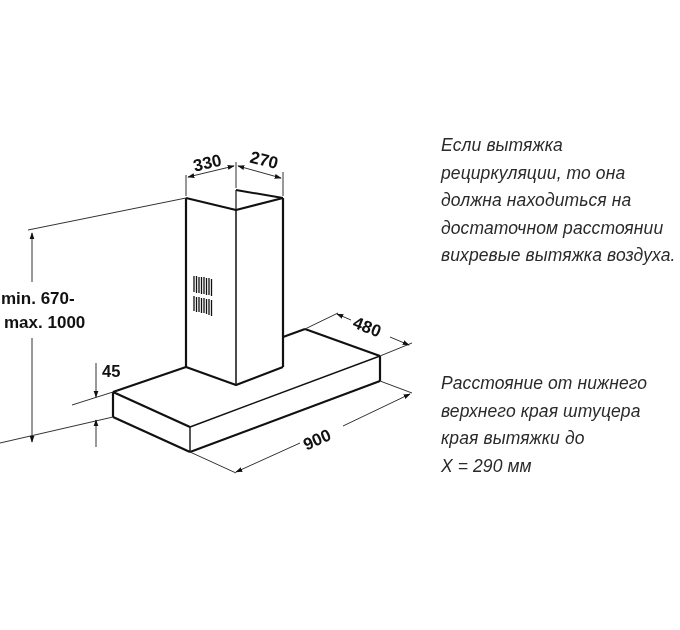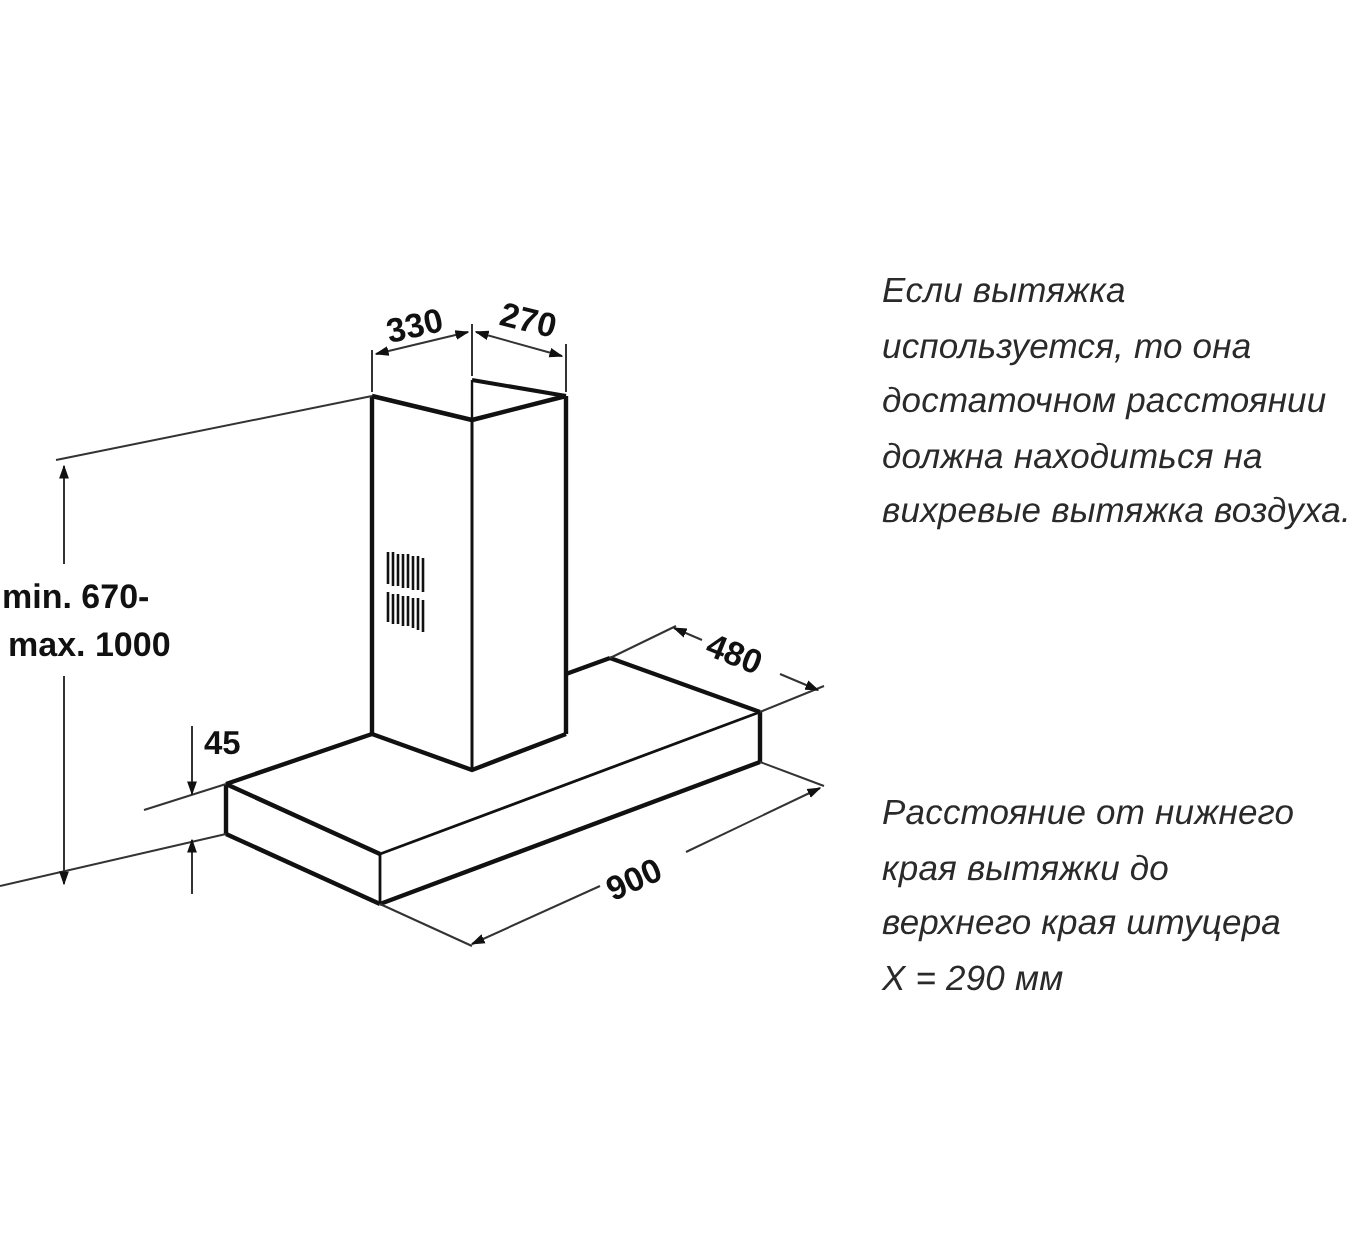--- a/index.html
+++ b/index.html
@@ -5,21 +5,21 @@
   html, body { margin: 0; padding: 0; background: #ffffff; }
   body { width: 680px; height: 630px; position: relative; overflow: hidden;
          font-family: "Liberation Sans", sans-serif; }
   #drawing { position: absolute; left: 0; top: 0; }
   .dim-label { font-family: "Liberation Sans", sans-serif; font-weight: bold; fill: #111111; }
   .note { position: absolute; left: 441px; color: #2a2a2a; font-style: italic;
           font-family: "Liberation Sans", sans-serif; font-size: 17.5px; line-height: 27.5px;
           letter-spacing: 0.1px; margin: 0; }
   .note .line { display: block; white-space: nowrap; }
   #note1 { top: 132px; }
-  #note2 { top: 393px; }
+  #note2 { top: 370px; }
 </style>
 </head>
 <body>
 
 <svg id="drawing" width="680" height="630" viewBox="0 0 680 630" xmlns="http://www.w3.org/2000/svg">
   <defs>
     <marker id="arr" viewBox="0 0 10 10" refX="9" refY="5" markerWidth="7" markerHeight="7" orient="auto-start-reverse">
       <path d="M0,1.5 L10,5 L0,8.5 z" fill="#111"></path>
     </marker>
   </defs>
@@ -105,24 +105,24 @@
   <text class="dim-label" x="250" y="166" font-size="17" transform="rotate(14 265 160)">270</text>
   <text class="dim-label" x="353" y="333" font-size="17" transform="rotate(22 368 327)">480</text>
   <text class="dim-label" x="302" y="444" font-size="17" transform="rotate(-24 320 437)">900</text>
   <text class="dim-label" x="102" y="377" font-size="16.5">45</text>
   <text class="dim-label" x="1" y="304" font-size="17">min. 670-</text>
   <text class="dim-label" x="4" y="328" font-size="17">max. 1000</text>
 </svg>
 
 <div class="note" id="note1">
   <span class="line">Если вытяжка</span>
-  <span class="line">используется, то она</span>
+  <span class="line">рециркуляции, то она</span>
+  <span class="line">должна находиться на</span>
   <span class="line">достаточном расстоянии</span>
-  <span class="line">должна находиться на</span>
   <span class="line">вихревые вытяжка воздуха.</span>
 </div>
 
 <div class="note" id="note2">
   <span class="line">Расстояние от нижнего</span>
+  <span class="line">верхнего края штуцера</span>
   <span class="line">края вытяжки до</span>
-  <span class="line">верхнего края штуцера</span>
   <span class="line">X = 290 мм</span>
 </div>
 
 </body></html>

